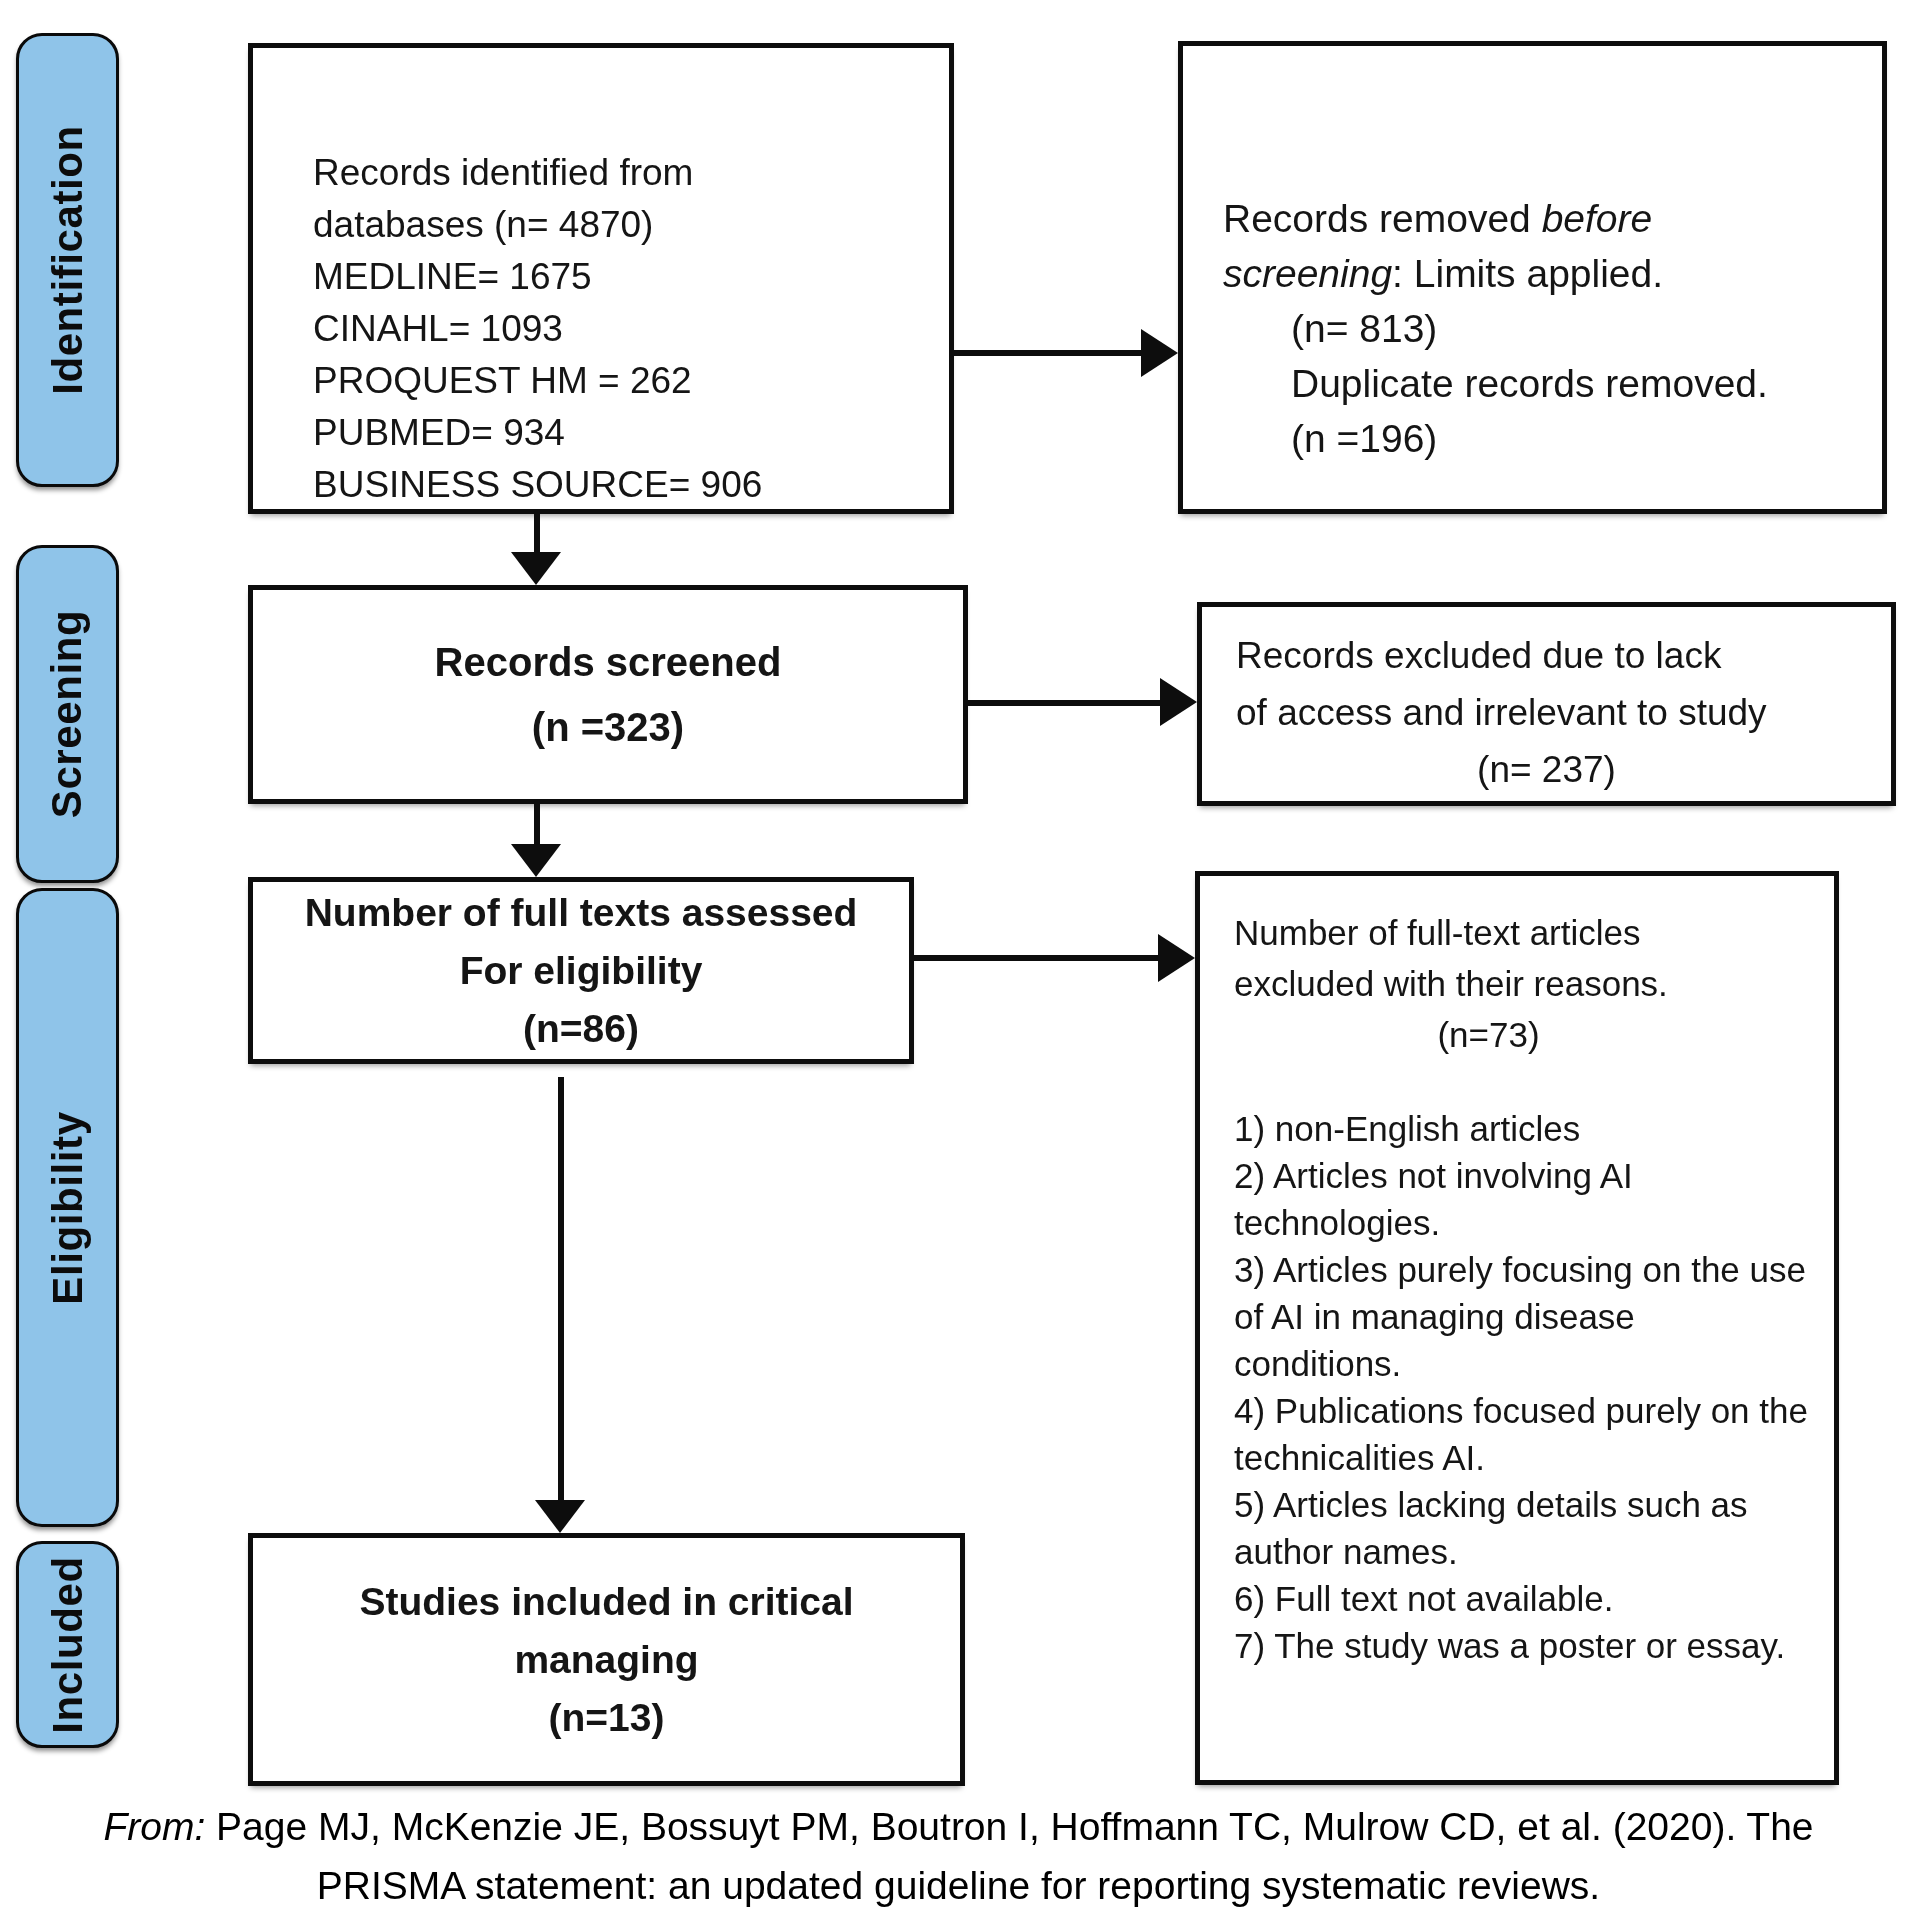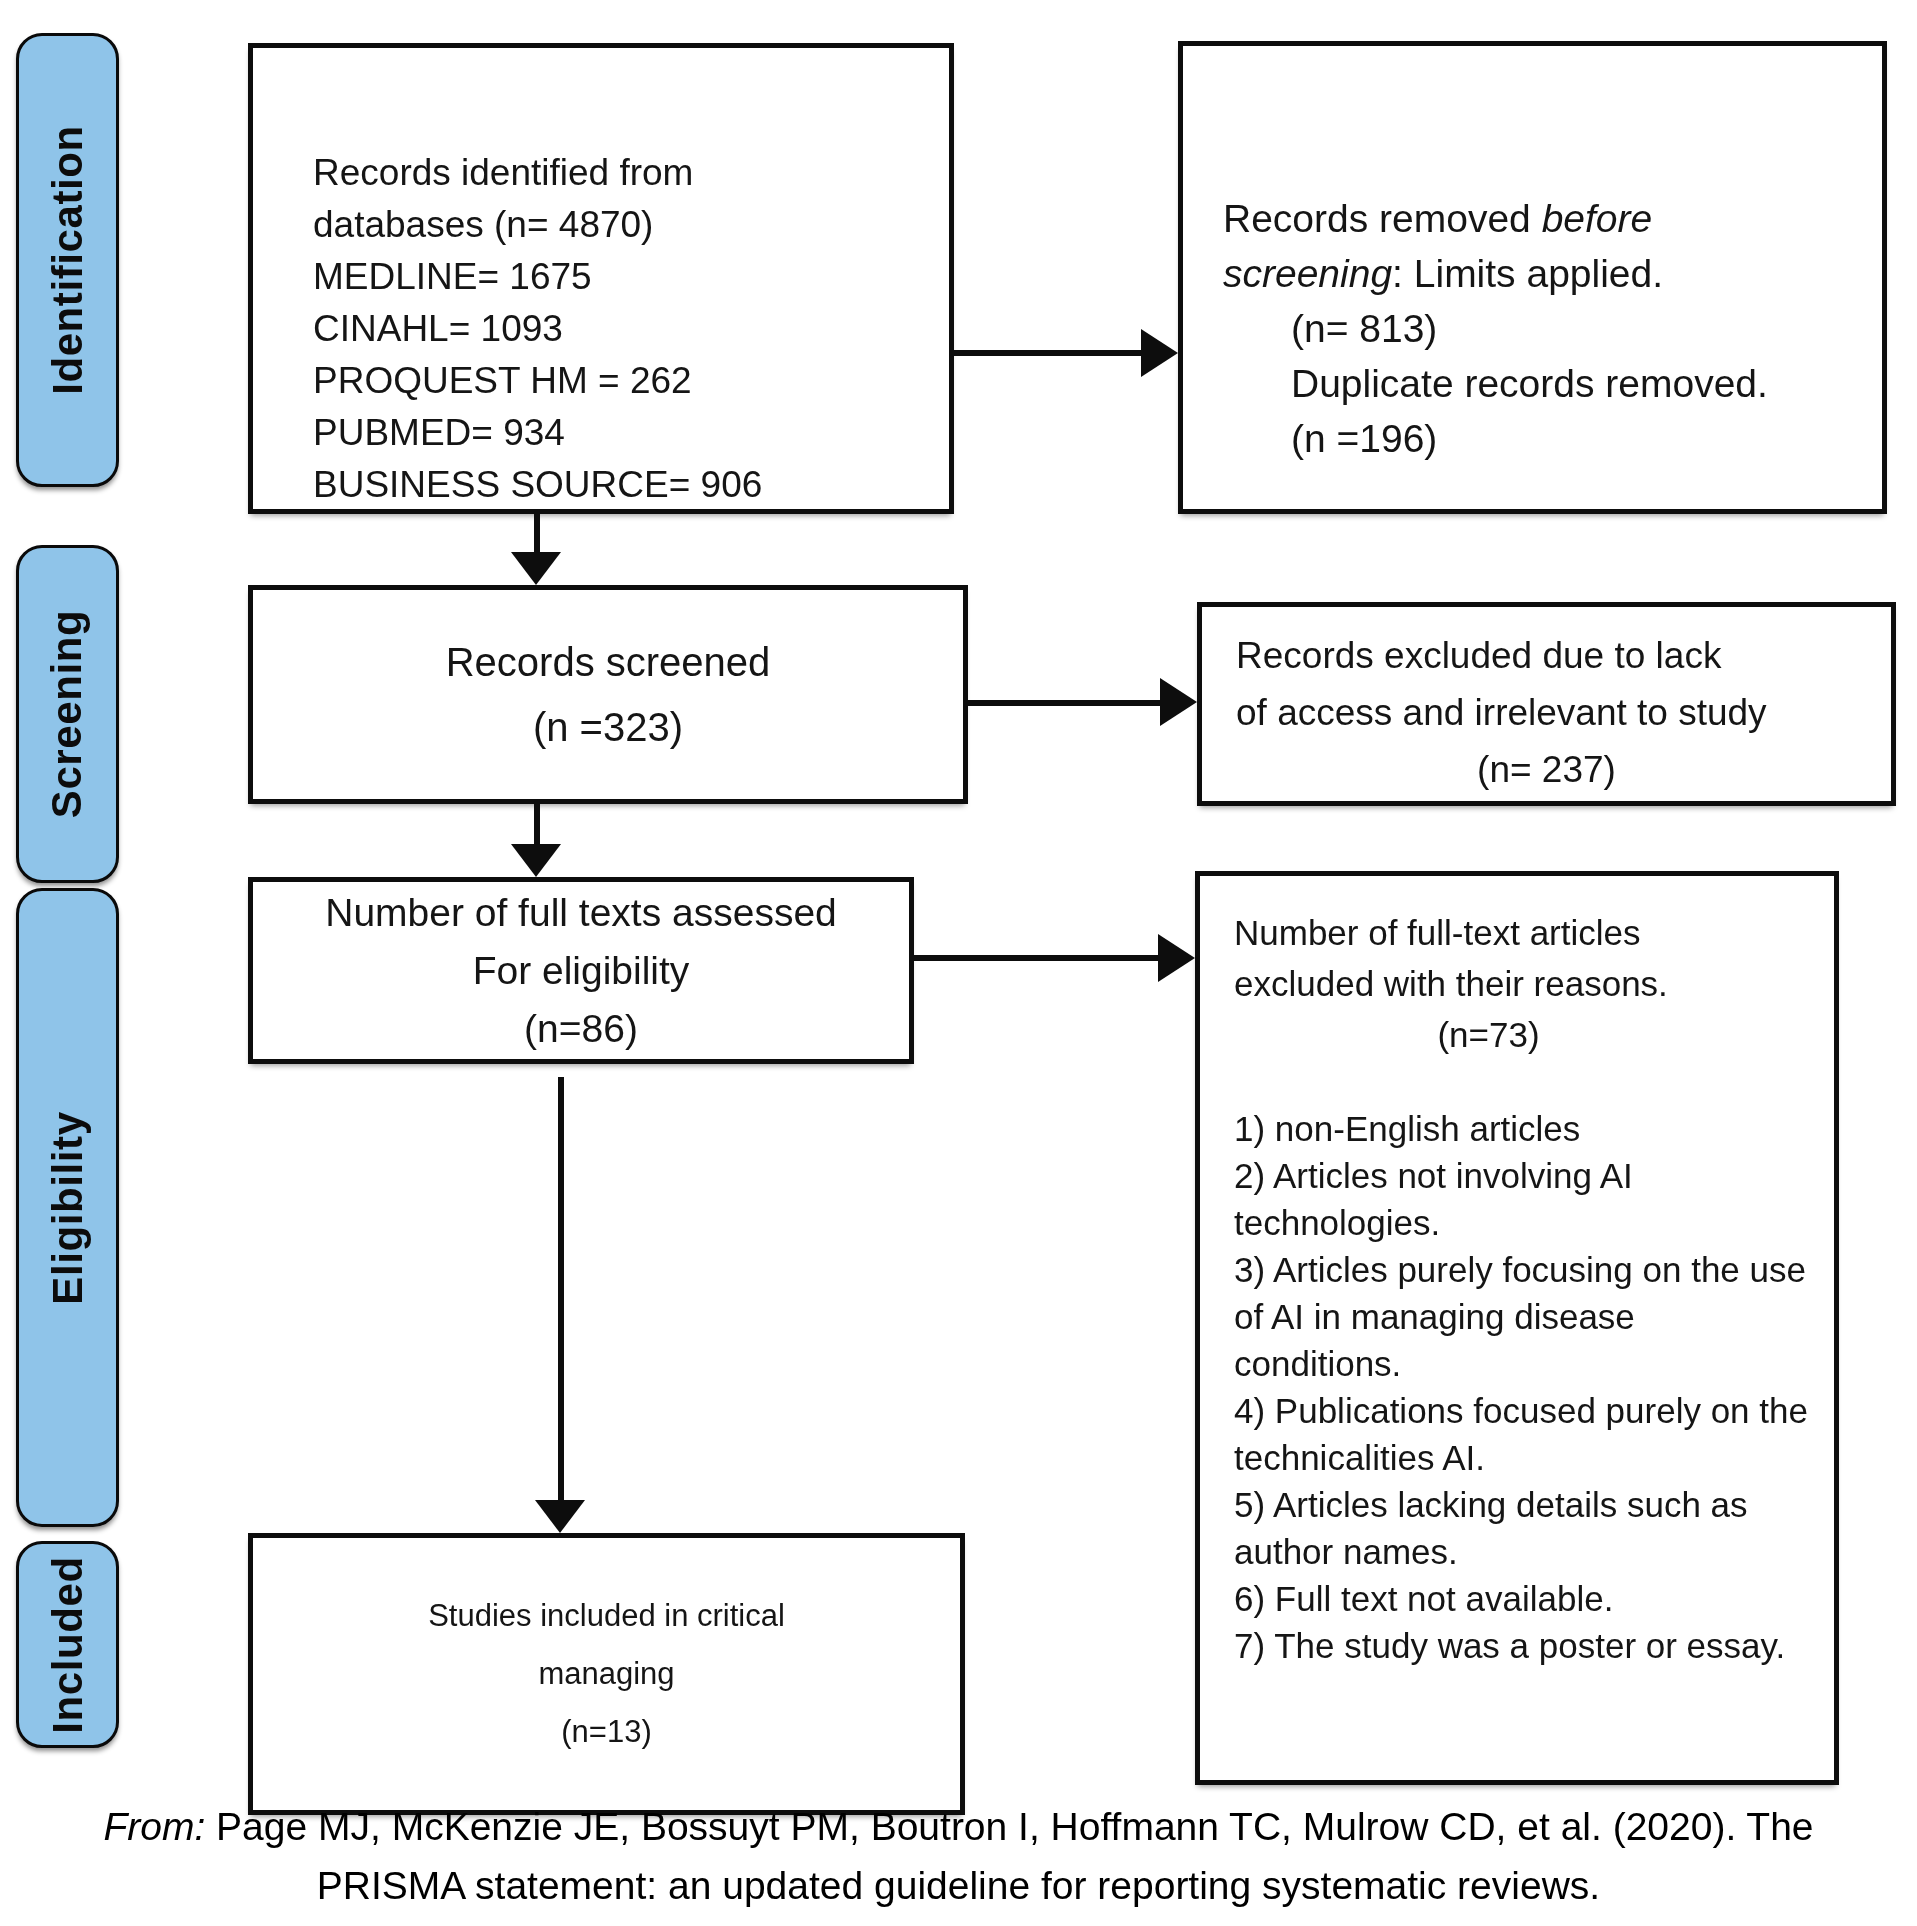--- a/index.html
+++ b/index.html
@@ -11,40 +11,40 @@
          border:3.4px solid #0a0a0a;border-radius:26px;box-sizing:border-box;
          display:flex;align-items:center;justify-content:center;
          box-shadow:0 4px 5.1px -1.7px rgba(0,0,0,0.45);}
   .stage-label{transform:rotate(-90deg);white-space:nowrap;font-weight:bold;
                font-size:42px;letter-spacing:0.6px;color:#0c0c0c;}
 
   
   .box{position:absolute;background:#ffffff;border:5.1px solid #0d0d0d;box-sizing:border-box;
        box-shadow:0 5.1px 5.7px -2.8px rgba(0,0,0,0.4);}
   .box .ln{white-space:nowrap;}
-  .centered{display:flex;flex-direction:column;justify-content:center;align-items:center;text-align:center;}
+  .centered{display:flex;flex-direction:column;justify-content:center;align-items:center;text-align:center;font-weight:bold;}
 
   #box-identified{left:248px;top:43px;width:706px;height:471px;
                   padding:99px 23px 0 60px;font-size:37px;line-height:52px;}
   #box-removed{left:1178px;top:41px;width:709px;height:473px;
                padding:145px 17px 8px 40px;font-size:39px;line-height:55px;}
   #box-removed .indent{padding-left:68px;}
   #box-screened{left:248px;top:585px;width:720px;height:219px;font-size:40px;line-height:65px;}
   #box-excluded-screening{left:1197px;top:602px;width:699px;height:204px;
                           padding-top:20px;font-size:37px;line-height:57px;box-sizing:border-box;}
   #box-excluded-screening .l{padding-left:34px;white-space:nowrap;}
   #box-excluded-screening .c{text-align:center;}
   #box-fulltext{left:248px;top:877px;width:666px;height:187px;font-size:39px;line-height:58px;}
   #box-reasons{left:1195px;top:871px;width:644px;height:914px;
                padding:31px 23px 18px 34px;font-size:35px;}
   #box-reasons .hdr{line-height:51px;white-space:nowrap;}
   #box-reasons .nline{line-height:51px;text-align:center;padding-right:68px;}
   #box-reasons .gap{height:45px;}
   #box-reasons .reason{line-height:47px;}
-  #box-included{left:248px;top:1533px;width:717px;height:282px;font-size:31px;line-height:58px;}
+  #box-included{left:248px;top:1533px;width:717px;height:253px;font-size:39px;line-height:58px;}
 
   
   .shaft-v{position:absolute;width:5.7px;background:#0d0d0d;}
   .shaft-h{position:absolute;height:5.7px;background:#0d0d0d;}
   .head-down{position:absolute;width:0;height:0;
              border-left:25.5px solid transparent;border-right:25.5px solid transparent;
              border-top:33px solid #0d0d0d;}
   .head-right{position:absolute;width:0;height:0;
               border-top:24.4px solid transparent;border-bottom:24.4px solid transparent;
               border-left:37px solid #0d0d0d;}

